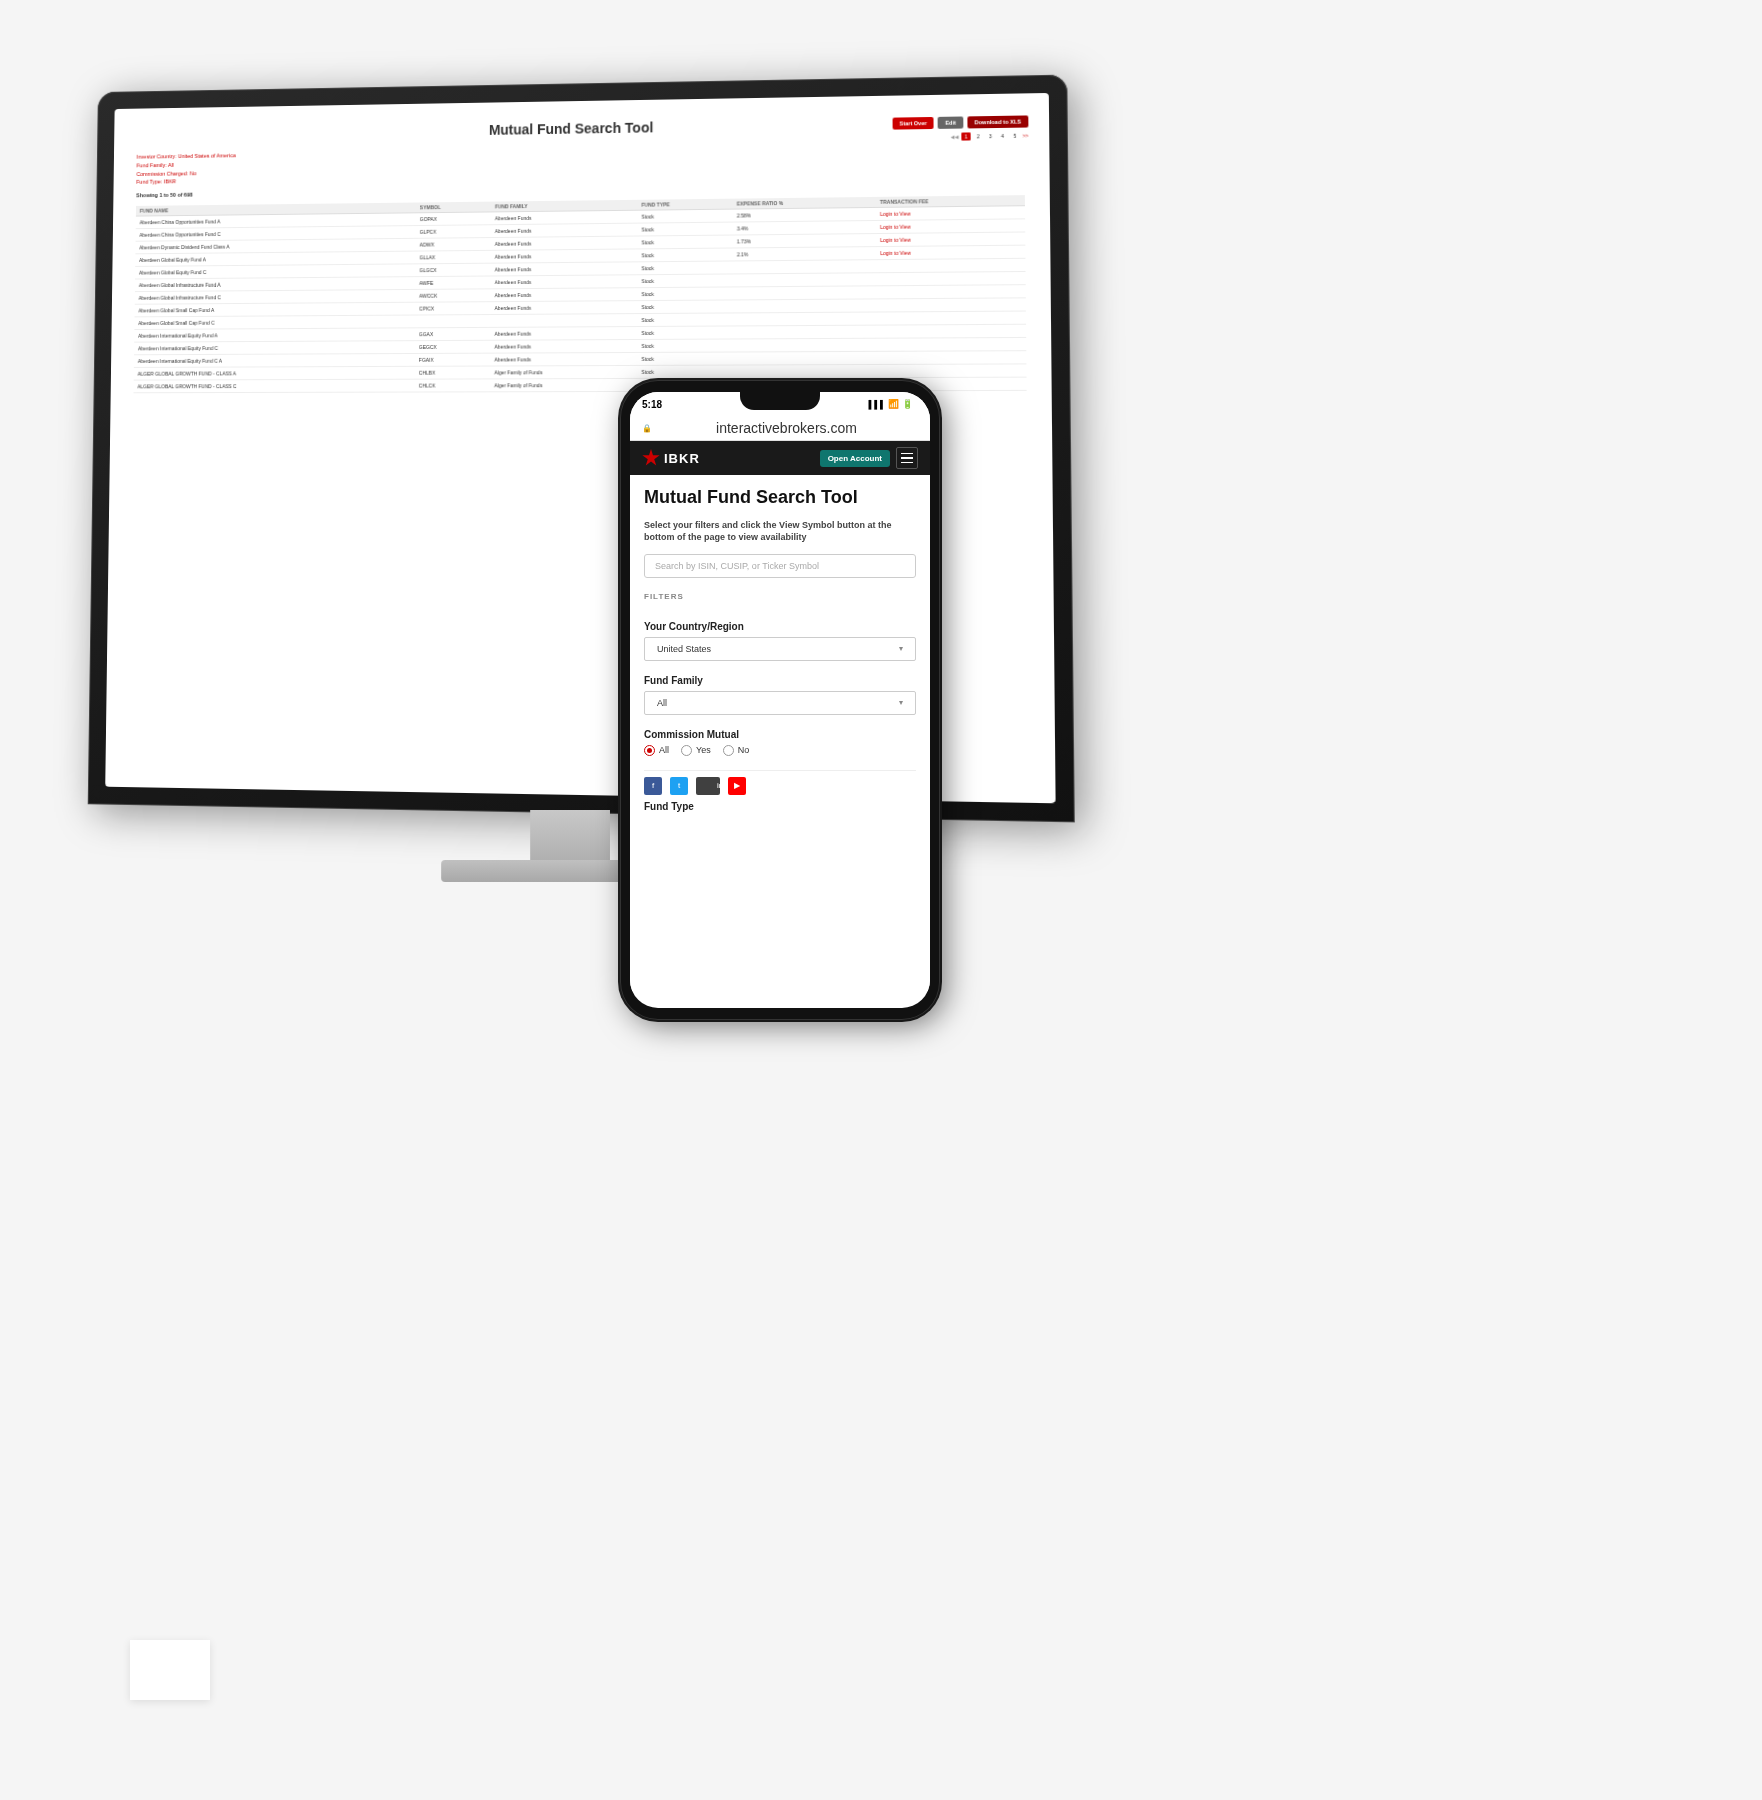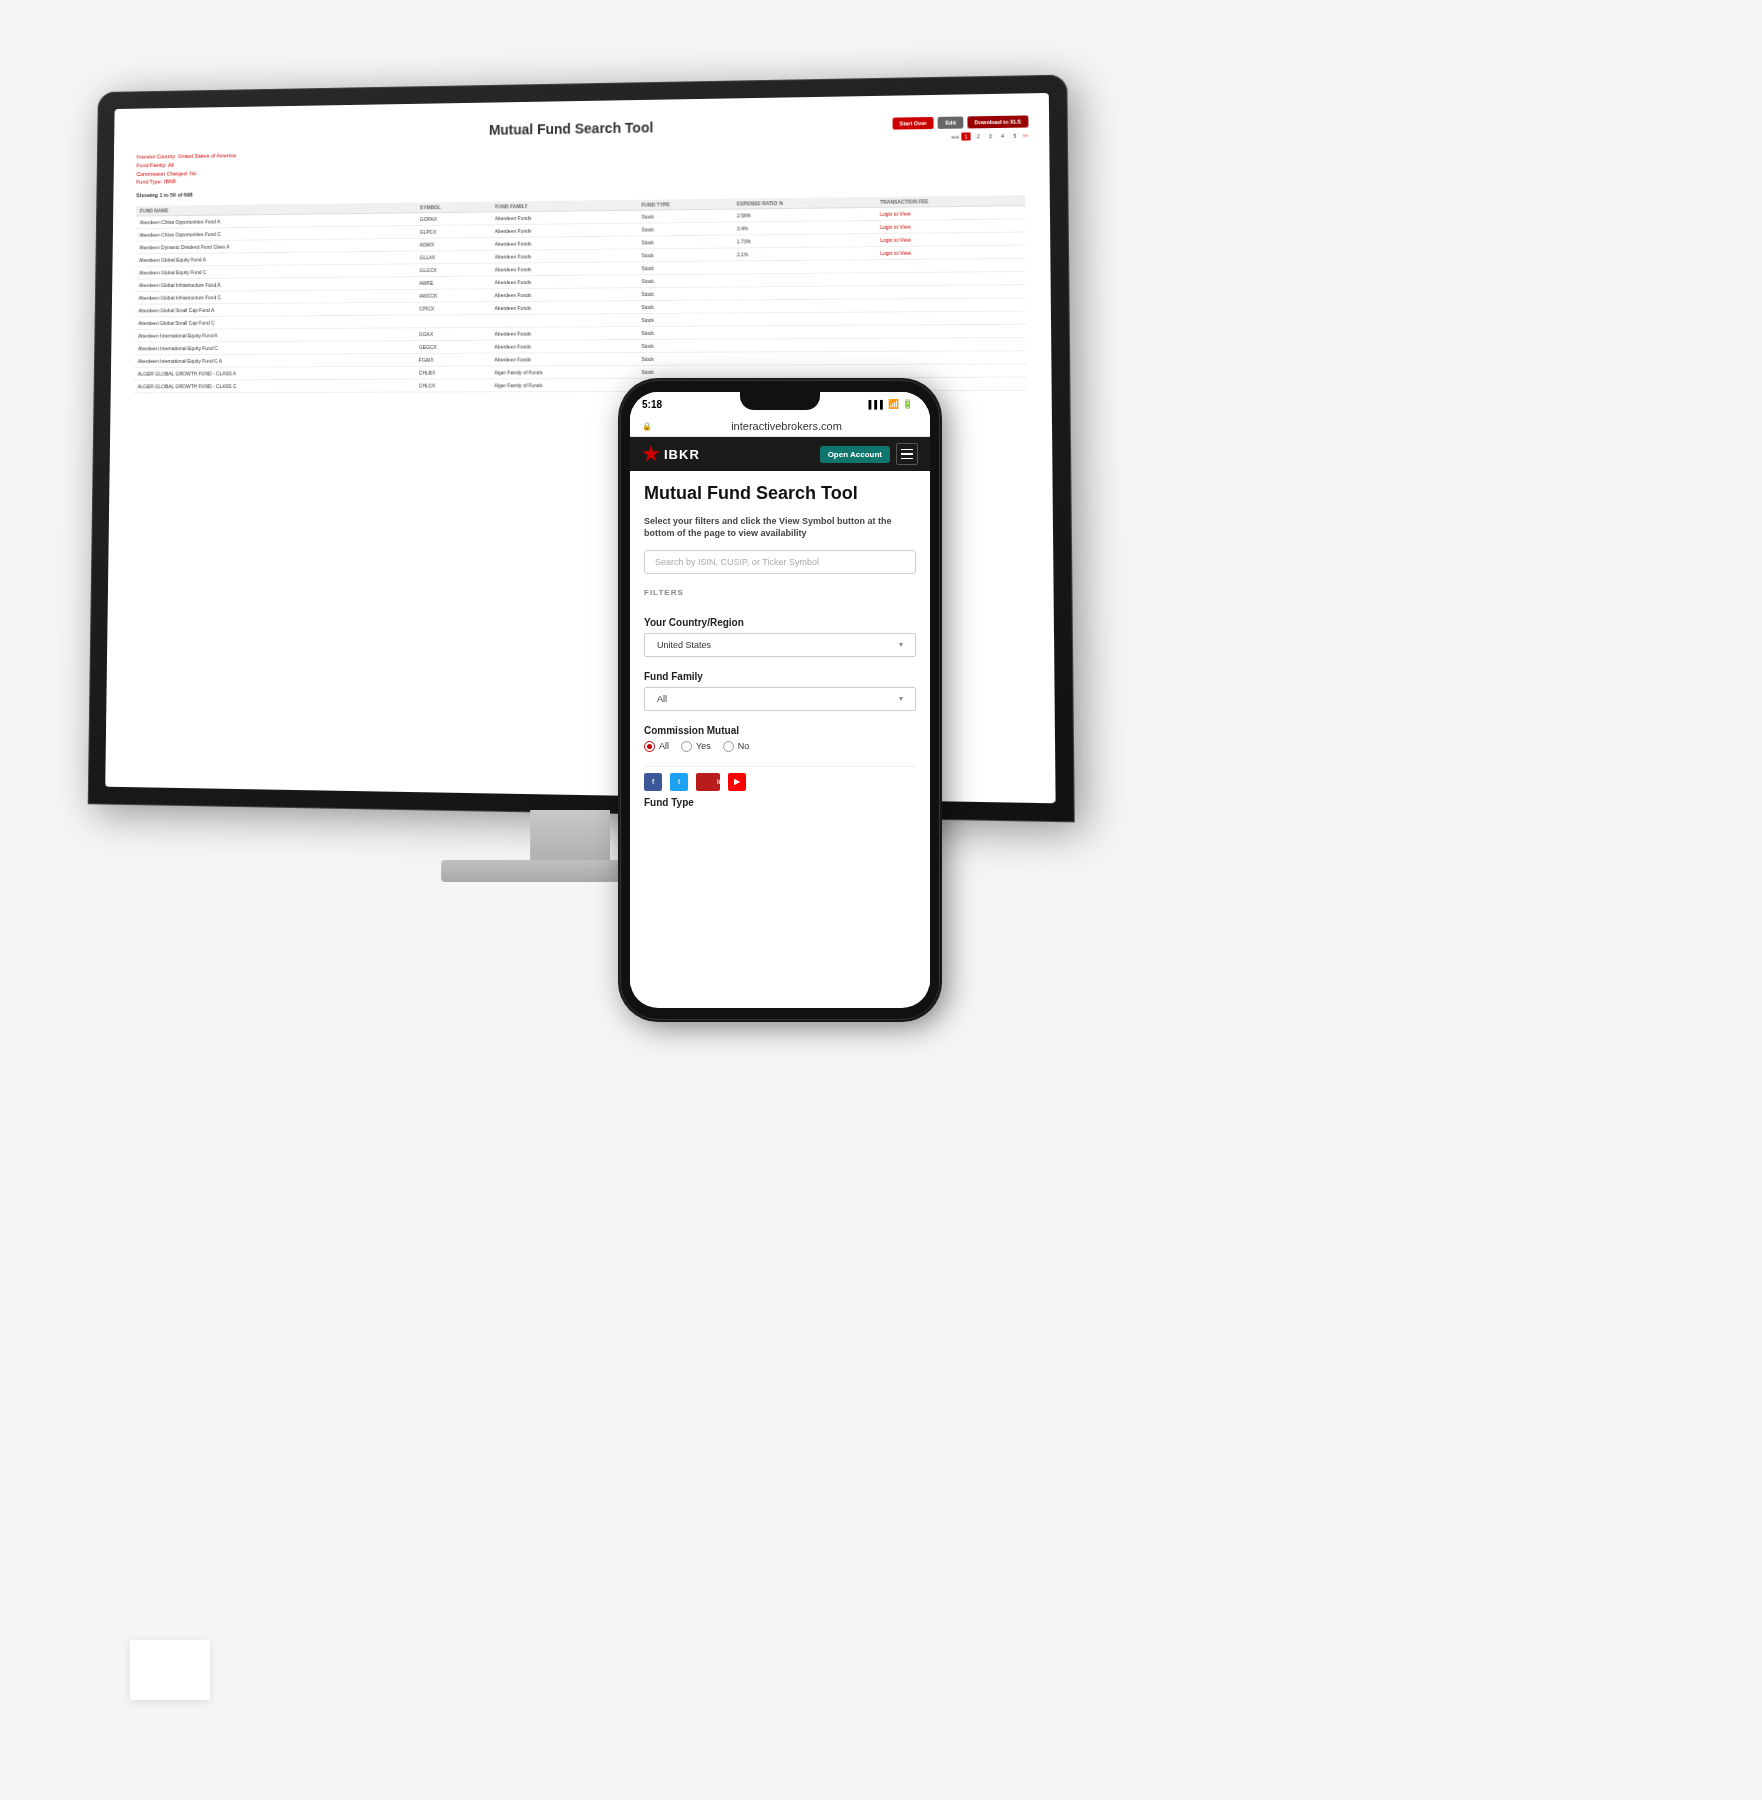--- a/index.html
+++ b/index.html
@@ -243,21 +243,21 @@
     .phone-navbar {
       background: #fff;
       border-bottom: 1px solid #e0e0e0;
       padding: 4px 12px;
       display: flex;
       align-items: center;
       justify-content: space-between;
     }
 
     .phone-url {
-      font-size: 11px;
+      font-size: 14px;
       color: #333;
       text-align: center;
       flex: 1;
     }
 
     .phone-lock-icon {
       font-size: 8px;
       color: #555;
       margin-right: 3px;
     }
@@ -451,21 +451,21 @@
       height: 18px;
       border-radius: 2px;
       display: flex;
       align-items: center;
       justify-content: center;
       font-size: 8px;
     }
 
     .social-fb { background: #3b5998; color: #fff; }
     .social-tw { background: #1da1f2; color: #fff; }
-    .social-li { background: #b91c1c; color: #fff; padding-left: 24px; }
+    .social-li { background: #404040; color: #fff; padding-left: 24px; }
     .social-yt { background: #ff0000; color: #fff; }
 
     
     .white-square {
       position: absolute;
       bottom: 100px;
       left: 130px;
       width: 80px;
       height: 60px;
       background: #fff;

